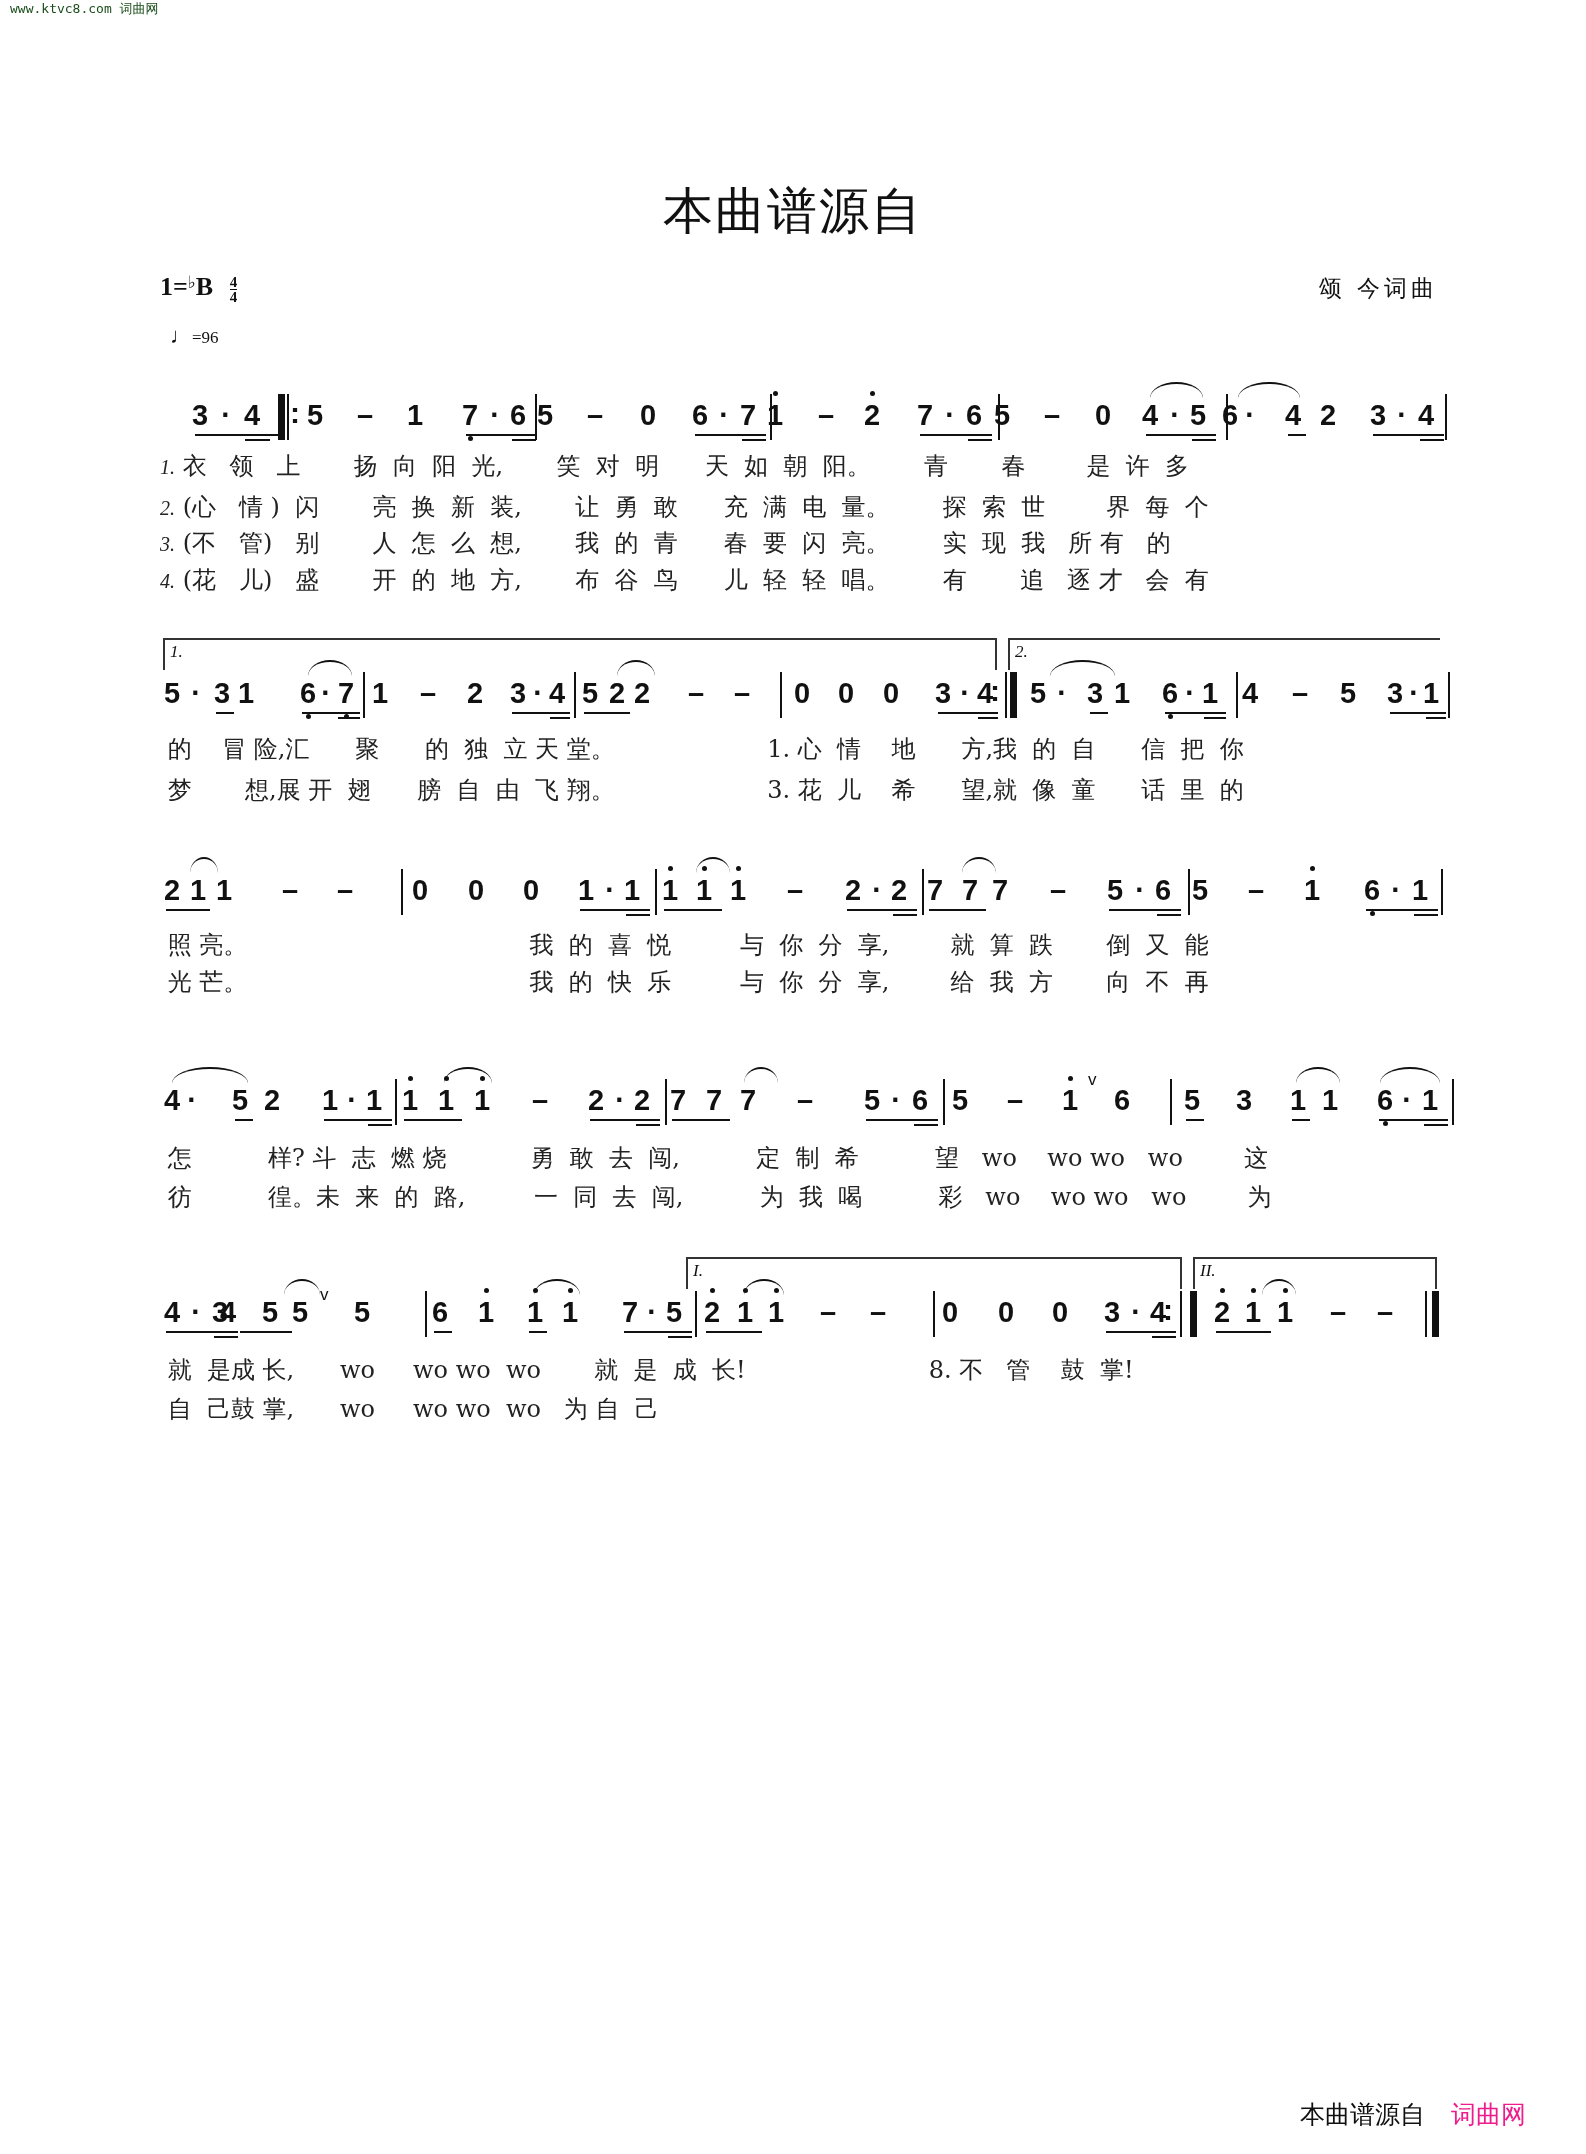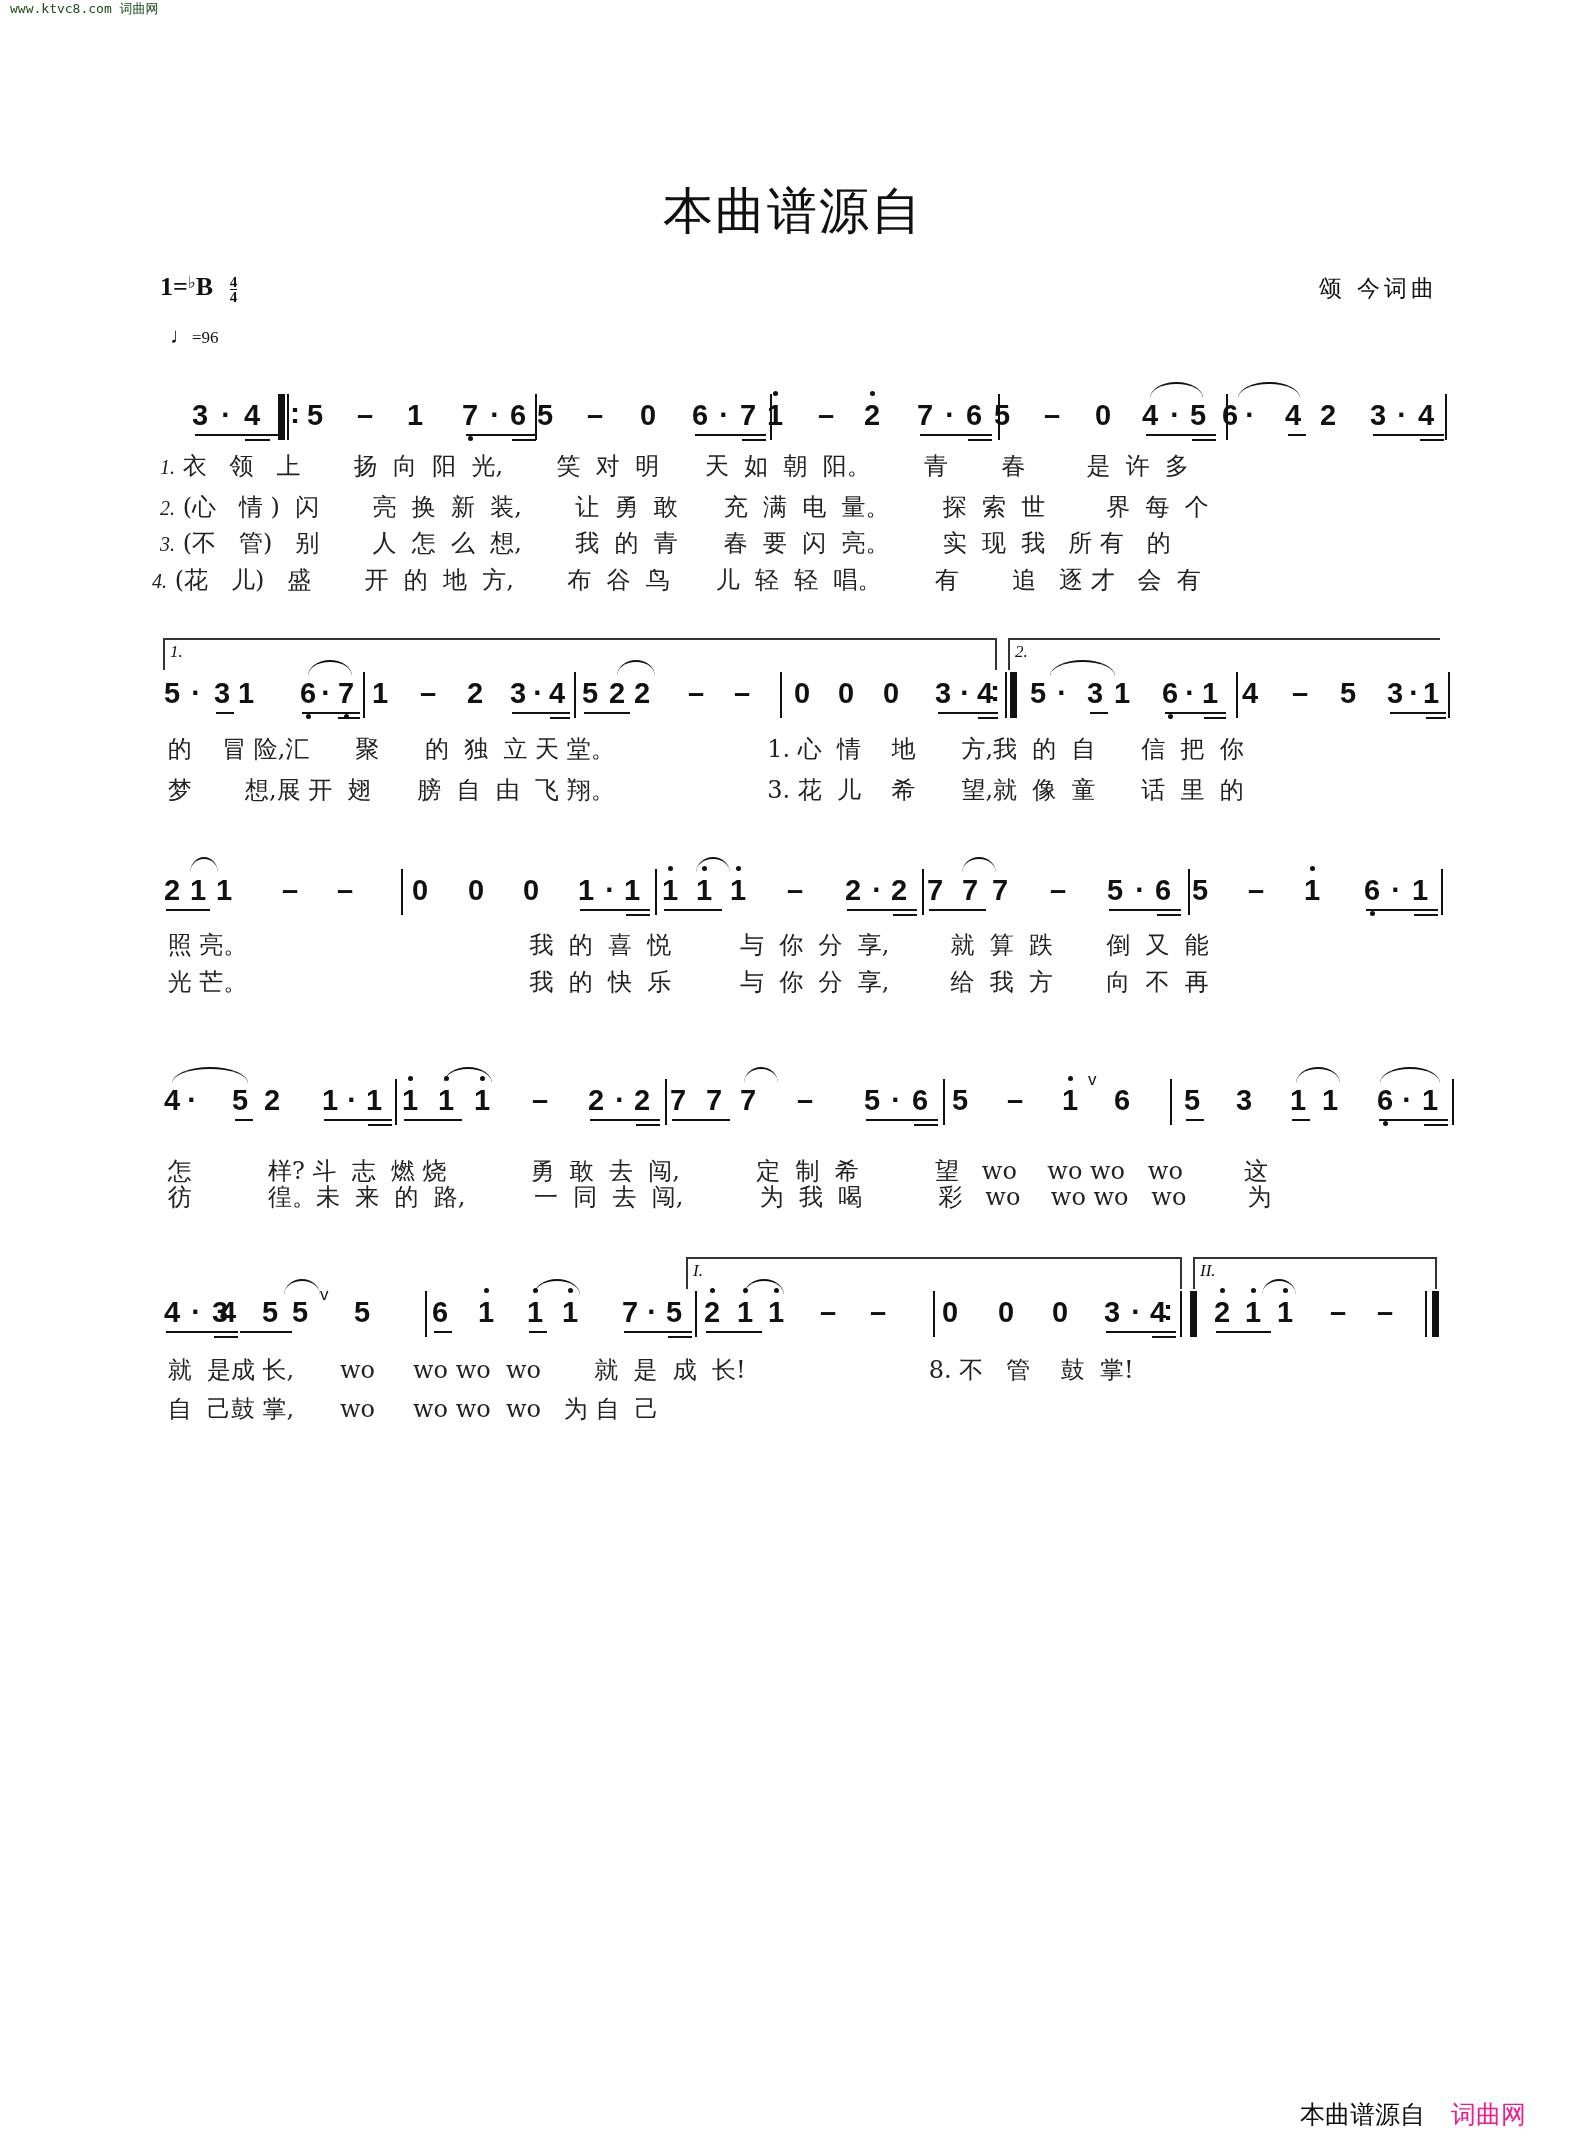--- a/index.html
+++ b/index.html
@@ -106,21 +106,21 @@
       <div class="bar" style="left: 770px; top: 394px; height: 46px;"></div>
       <div class="bar" style="left: 998px; top: 394px; height: 46px;"></div>
       <div class="bar" style="left: 1226px; top: 394px; height: 46px;"></div>
       <div class="bar" style="left: 1445px; top: 394px; height: 46px;"></div>
       <div class="rep" style="left: 290px; top: 396px;">:</div>
       <div class="slur" style="left: 1150px; width: 53px; top: 382px;"></div>
       <div class="slur" style="left: 1238px; width: 62px; top: 382px;"></div>
       <div class="lyr" style="left: 160px; top: 452px;"><span class="vn">1.</span><span> 衣   领   上       扬  向  阳  光,       笑  对  明      天  如  朝  阳。       青       春        是  许  多</span></div>
       <div class="lyr" style="left: 160px; top: 493px;"><span class="vn">2.</span><span> (心   情 )  闪       亮  换  新  装,       让  勇  敢      充  满  电  量。       探  索  世        界  每  个</span></div>
       <div class="lyr" style="left: 160px; top: 529px;"><span class="vn">3.</span><span> (不   管)   别       人  怎  么  想,       我  的  青      春  要  闪  亮。       实  现  我   所 有   的</span></div>
-      <div class="lyr" style="left: 152px; top: 566px;"><span class="vn">4.</span><span> (花   儿)   盛       开  的  地  方,       布  谷  鸟      儿  轻  轻  唱。       有       追   逐 才   会  有</span></div>
+      <div class="lyr" style="left: 160px; top: 566px;"><span class="vn">4.</span><span> (花   儿)   盛       开  的  地  方,       布  谷  鸟      儿  轻  轻  唱。       有       追   逐 才   会  有</span></div>
     </div>
     <div class="sys" style="top: 0px;">
       <div class="volta r" style="left: 163px; top: 638px; width: 830px;">
         <span>1.</span>
       </div>
       <div class="volta" style="left: 1008px; top: 638px; width: 430px;">
         <span>2.</span>
       </div>
       <div class="n" style="left: 162px; top: 676px; width: 20px;">5</div>
       <div class="n" style="left: 186px; top: 676px; width: 20px;">·</div>
@@ -290,21 +290,21 @@
       <div class="bar" style="left: 665px; top: 1079px; height: 46px;"></div>
       <div class="bar" style="left: 943px; top: 1079px; height: 46px;"></div>
       <div class="bar" style="left: 1170px; top: 1079px; height: 46px;"></div>
       <div class="bar" style="left: 1452px; top: 1079px; height: 46px;"></div>
       <div class="breath" style="left: 1088px; top: 1070px;">v</div>
       <div class="slur" style="left: 172px; width: 76px; top: 1067px;"></div>
       <div class="slur" style="left: 444px; width: 48px; top: 1067px;"></div>
       <div class="slur" style="left: 744px; width: 34px; top: 1067px;"></div>
       <div class="slur" style="left: 1296px; width: 44px; top: 1067px;"></div>
       <div class="slur" style="left: 1380px; width: 60px; top: 1067px;"></div>
-      <div class="lyr" style="left: 160px; top: 1144px; margin-top: 13px;"><span> 怎          样? 斗  志  燃 烧           勇  敢  去  闯,          定  制  希          望   wo    wo wo   wo        这</span></div>
+      <div class="lyr" style="left: 160px; top: 1144px;"><span> 怎          样? 斗  志  燃 烧           勇  敢  去  闯,          定  制  希          望   wo    wo wo   wo        这</span></div>
       <div class="lyr" style="left: 160px; top: 1183px;"><span> 彷          徨。未  来  的  路,         一  同  去  闯,          为  我  喝          彩   wo    wo wo   wo        为</span></div>
     </div>
     <div class="sys" style="top: 0px;">
       <div class="volta r" style="left: 686px; top: 1257px; width: 492px;">
         <span>I.</span>
       </div>
       <div class="volta r" style="left: 1193px; top: 1257px; width: 240px;">
         <span>II.</span>
       </div>
       <div class="n" style="left: 162px; top: 1295px; width: 20px;">4</div>

